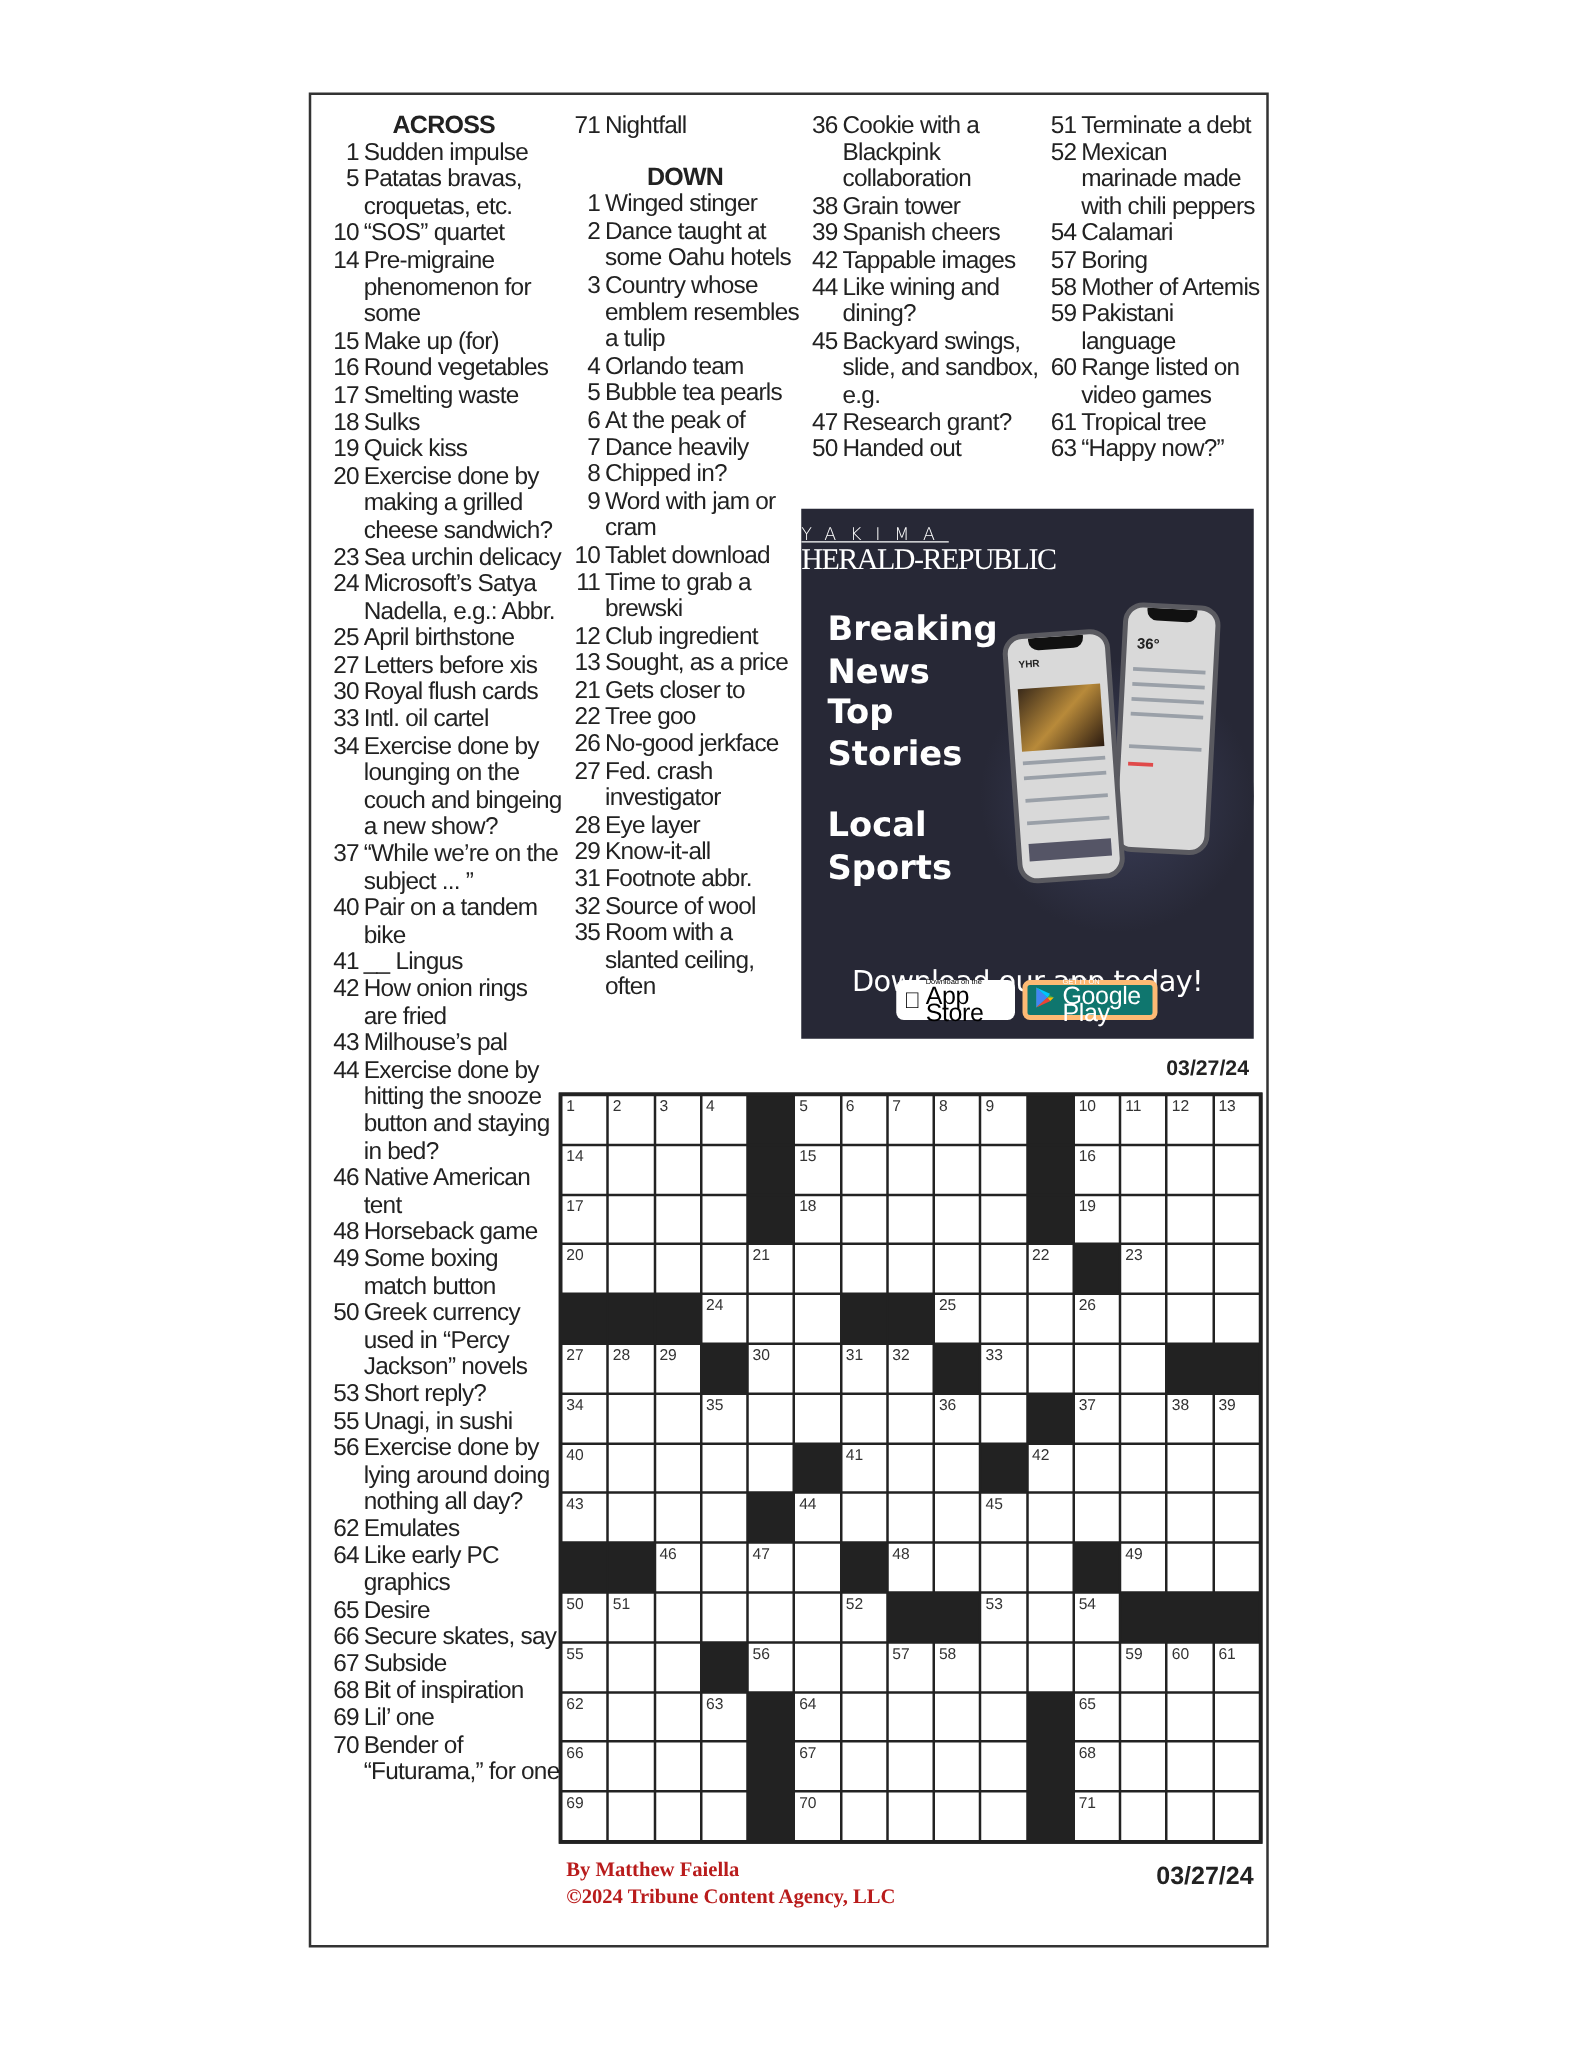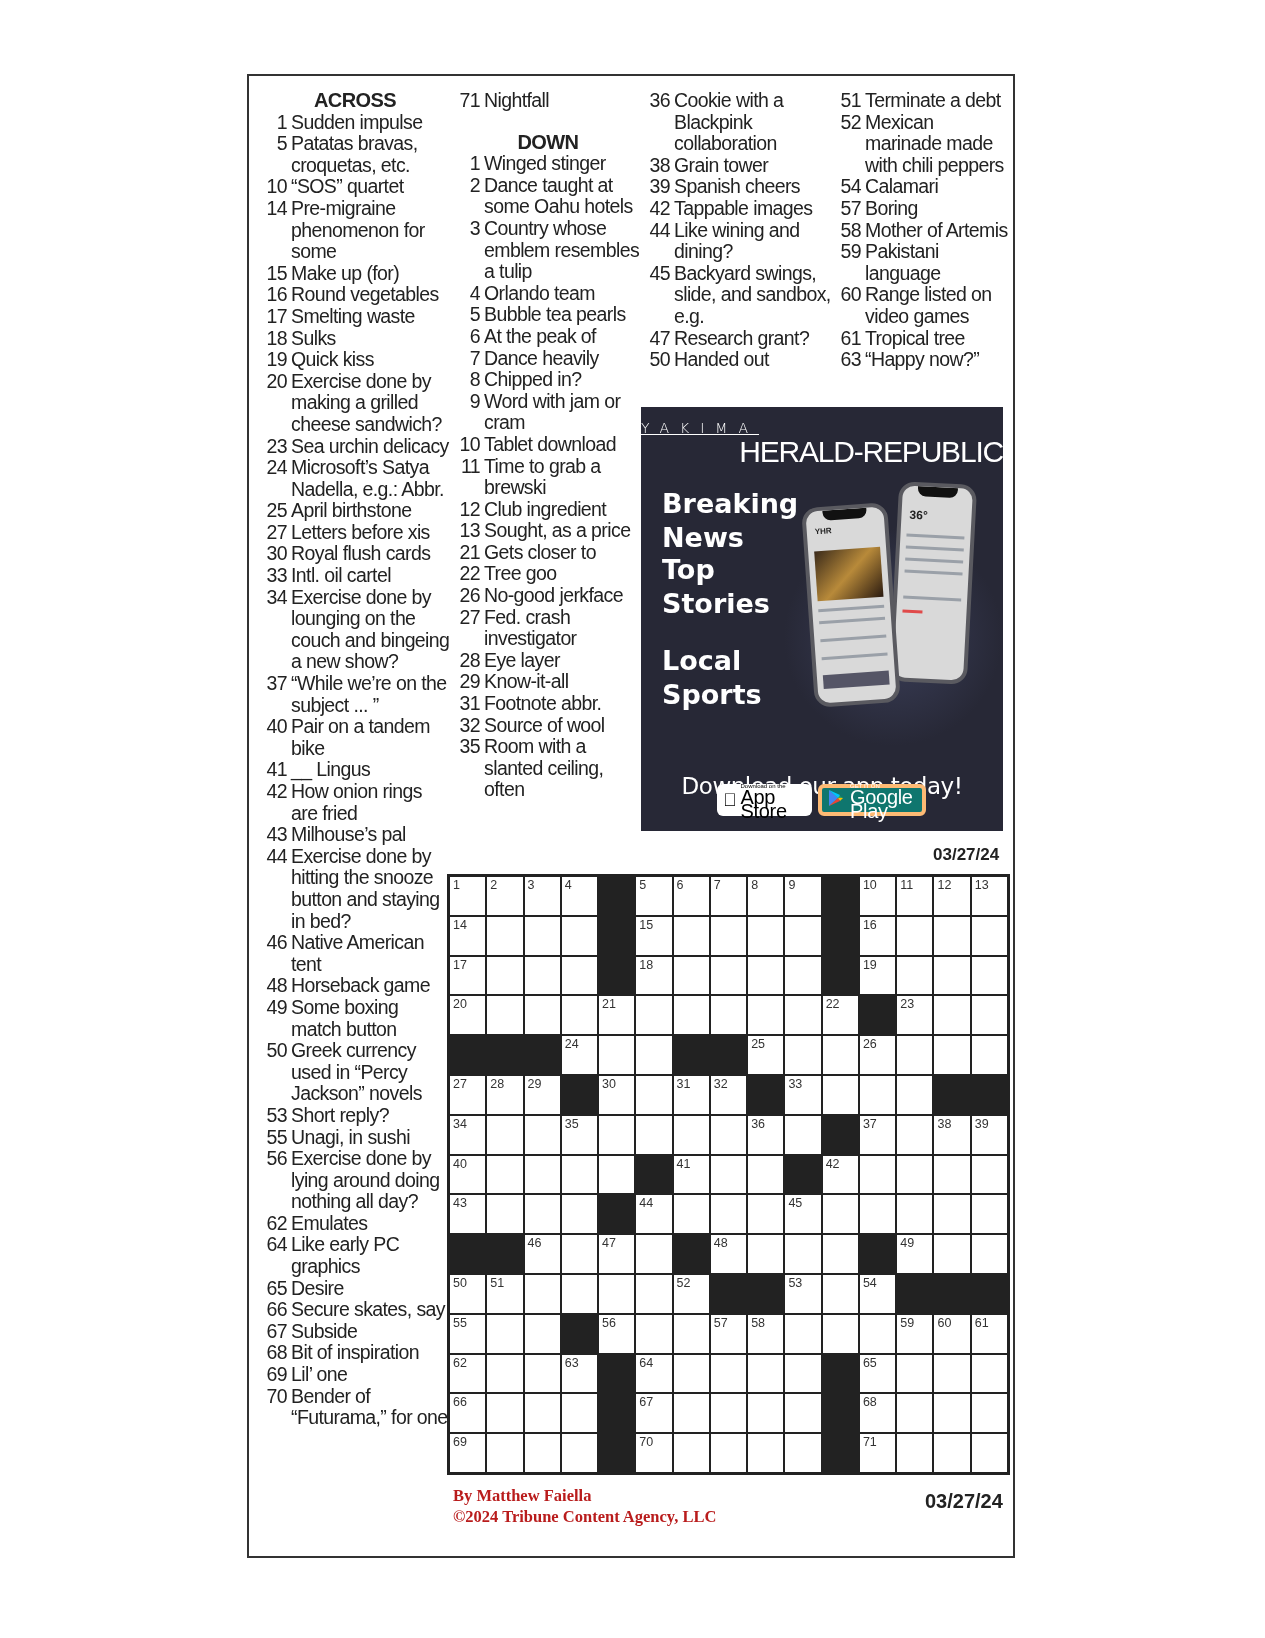--- a/index.html
+++ b/index.html
@@ -10,21 +10,21 @@
   .col-down { left: 453px; top: 90px; width: 190px; }
   .col-3 { left: 643px; top: 90px; width: 190px; }
   .col-4 { left: 834px; top: 90px; width: 180px; }
   .heading { font-weight: bold; text-align: center; font-size: 20px; }
   .clue { display: flex; }
   .clue .num { width: 27px; text-align: right; padding-right: 4px; flex: none; }
   .clue .txt { flex: 1; }
   .spacer { height: 20px; }
   .ad { position: absolute; left: 641px; top: 407px; width: 362px; height: 424px; background: #272836; color: #fff; overflow: hidden; }
   .ad .brand-small { position: absolute; top: 13px; left: 0; width: 100%; text-align: left; font-size: 14px; letter-spacing: 11px; font-family: "DejaVu Sans", sans-serif; font-weight: 300; text-decoration: underline; }
-  .ad .brand-big { position: absolute; top: 28px; left: 0; width: 100%; text-align: right; font-size: 30px; font-family: Liberation Sans, sans-serif; letter-spacing: -1.2px; }
+  .ad .brand-big { position: absolute; top: 28px; left: 0; width: 100%; text-align: left; font-size: 24px; font-family: Liberation Serif, serif; letter-spacing: -1.2px; }
   .ad .feat { position: absolute; left: 21px; font-size: 27px; line-height: 34px; font-weight: bold; font-family: "DejaVu Sans", sans-serif; }
   .ad .cta { position: absolute; top: 327px; left: 0; width: 100%; text-align: center; font-size: 23px; font-weight: normal; font-family: "DejaVu Sans", sans-serif; letter-spacing: -0.5px; margin-top: 39px; }
   .ad .store { position: absolute; top: 377px; height: 32px; border-radius: 6px; box-sizing: border-box; display: flex; align-items: center; padding: 0 6px; }
   .ad .store.apple { left: 76px; width: 95px; background: #fff; color: #000; }
   .ad .store.google { left: 177px; width: 108px; background: #0f766e; color: #fff; border: 4px solid #fdba74; }
   .store .s-small { font-size: 6px; line-height: 7px; display: block; }
   .store .s-big { font-size: 20px; line-height: 14px; display: block; letter-spacing: -0.3px; }
   .ad .glow { position: absolute; left: 142px; top: 120px; width: 220px; height: 220px; border-radius: 50%; background: radial-gradient(circle, #3b3f5a 0%, #272836 70%); }
   .phone { position: absolute; border-radius: 16px; background: #d9d9d9; border: 4px solid #5a5a60; box-sizing: border-box; overflow: hidden; }
   .phone.back { left: 253px; top: 76px; width: 78px; height: 200px; transform: rotate(3deg); }

